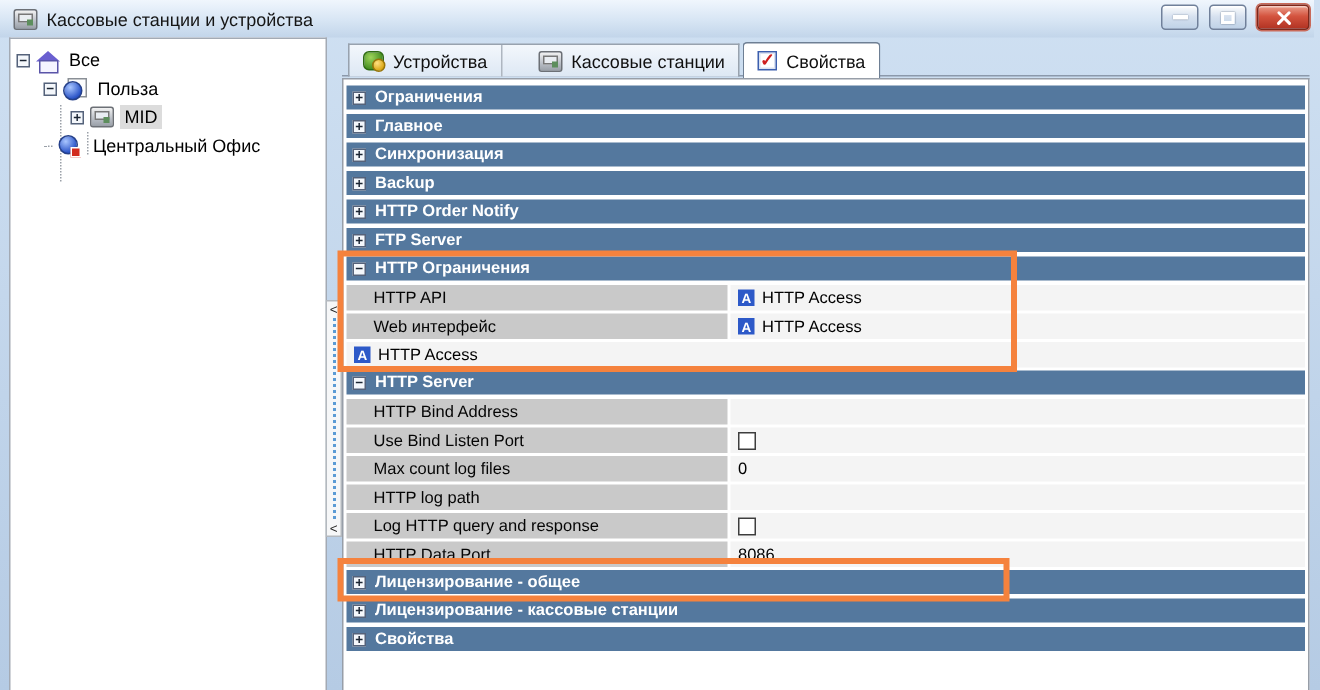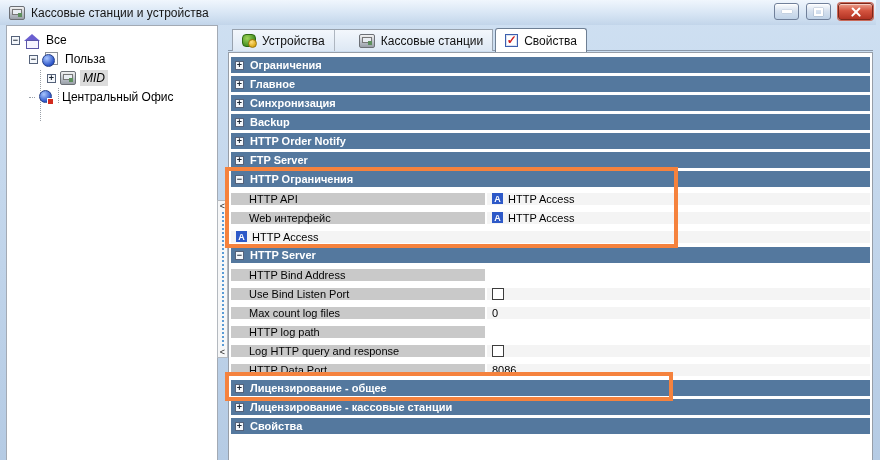--- a/index.html
+++ b/index.html
@@ -69,21 +69,21 @@
 
   .expander { width:9px; height:9px; background:#f4f7fb; border:1px solid #55627a;
       color:#1b2533; font-size:9px; font-weight:bold; line-height:7px; text-align:center; flex:none; }
 
   
   .tree-panel { position:absolute; left:6px; top:25px; width:212px; bottom:0;
       background:#fff; border:1px solid #a3aab4; border-bottom:none; }
   .tree-rail { position:absolute; border-left:1px dotted #9aa0a8; width:0; }
   .tree-item { position:absolute; height:18px; display:flex; align-items:center; gap:4px; }
   .tree-item .lbl { font-size:12px; padding:1px 3px; white-space:nowrap; }
-  .tree-item.selected .lbl { background:#dcdcdc;font-style:italic; }
+  .tree-item.selected .lbl { background:#dcdcdc; }
   .tree-stub { width:6px; border-top:1px dotted #9aa0a8; }
 
   
   .splitter { position:absolute; left:217px; top:200px; width:11px; height:158px;
       background:#f6f7f8; border:1px solid #b4b9bf; display:flex; flex-direction:column;
       align-items:center; justify-content:space-between; padding:1px 0; }
   .split-arrow { font-size:9px; line-height:8px; color:#222; cursor:pointer; }
   .split-dots { flex:1; width:0; border-left:2px dotted #5b9bd5; margin:2px 0; }
 
   
@@ -95,21 +95,21 @@
   .tab + .tab { border-left:1px solid #aeb6c0;padding-left:24px; }
   .tab.active { height:24px; background:#fff; border:1px solid #6e7f94; border-bottom:none;
       border-radius:3px 3px 0 0; margin-left:2px; margin-bottom:-1px; z-index:3; }
 
   
   .props { position:absolute; left:228px; top:52px; right:7px; bottom:0; background:#fff;
       border:1px solid #979ea8; border-bottom:none; padding:4px 2px 0 2px; }
   .sec-header { height:16px; margin-bottom:3px; background:var(--hdr,#54789e);
       display:flex; align-items:center; color:#fff; font-weight:bold; font-size:11px; gap:6px;
       padding-left:4px; }
-  .prow { height:17px; margin-bottom:2px; display:flex;align-items:center; }
+  .prow { height:17px; margin-bottom:2px; display:flex; }
   .plabel { width:254px; background:#c9c9c9; display:flex; align-items:center;
       padding-left:18px; margin-right:2px; font-size:11px; color:#050505; flex:none; }
   .pvalue { flex:1; background:#f4f4f4; display:flex; align-items:center; padding-left:5px;
       gap:5px; font-size:11px; }
   .a-icon { width:11px; height:11px; background:var(--aicon,#2d59c8); color:#fff; font-size:9px;
       font-weight:bold; display:flex; align-items:center; justify-content:center; flex:none; }
   .checkbox { width:12px; height:12px; border:1px solid #3d3d3d; background:#fff; flex:none; }
 
   
   .hl-box { position:absolute; border:4px solid var(--orange,#f5823d); pointer-events:none; z-index:5; }

